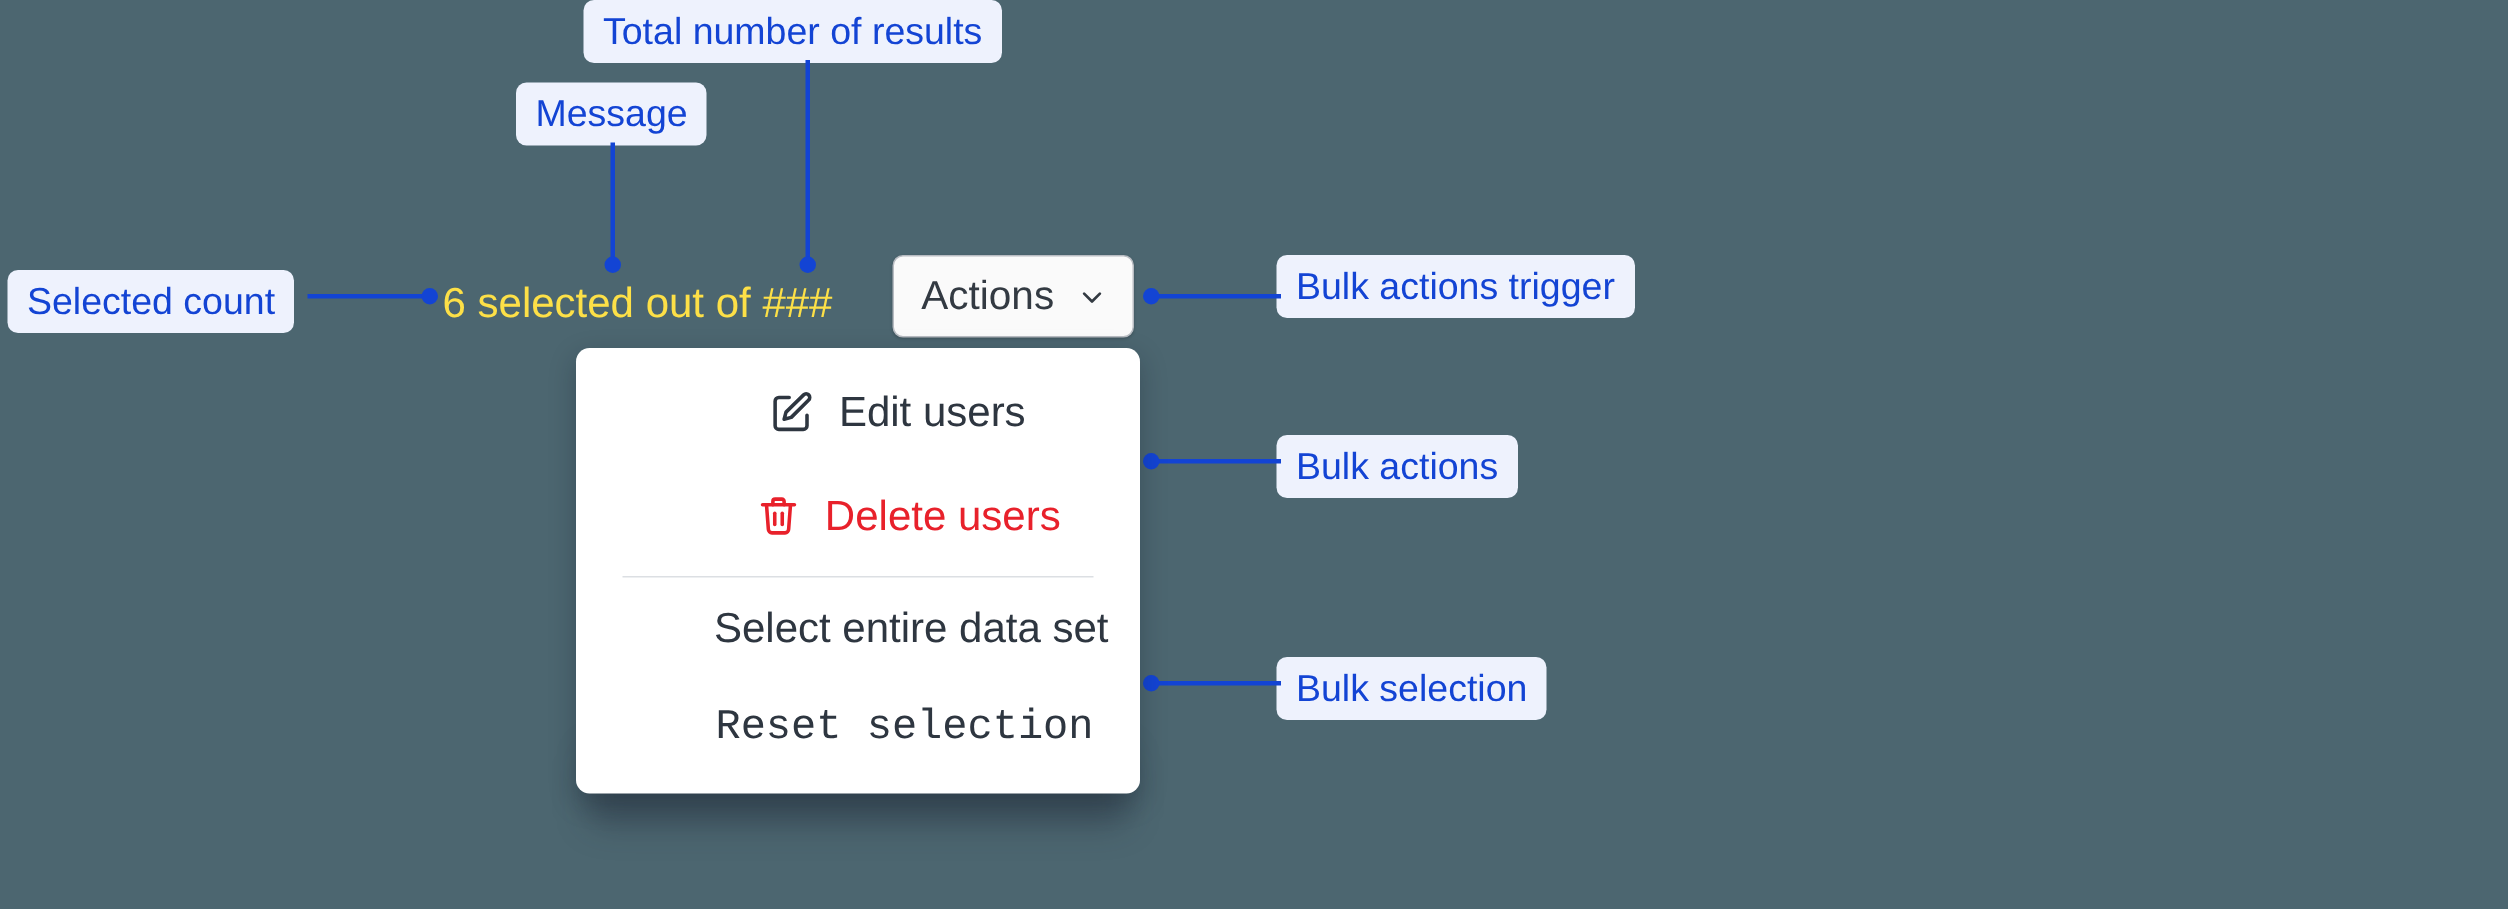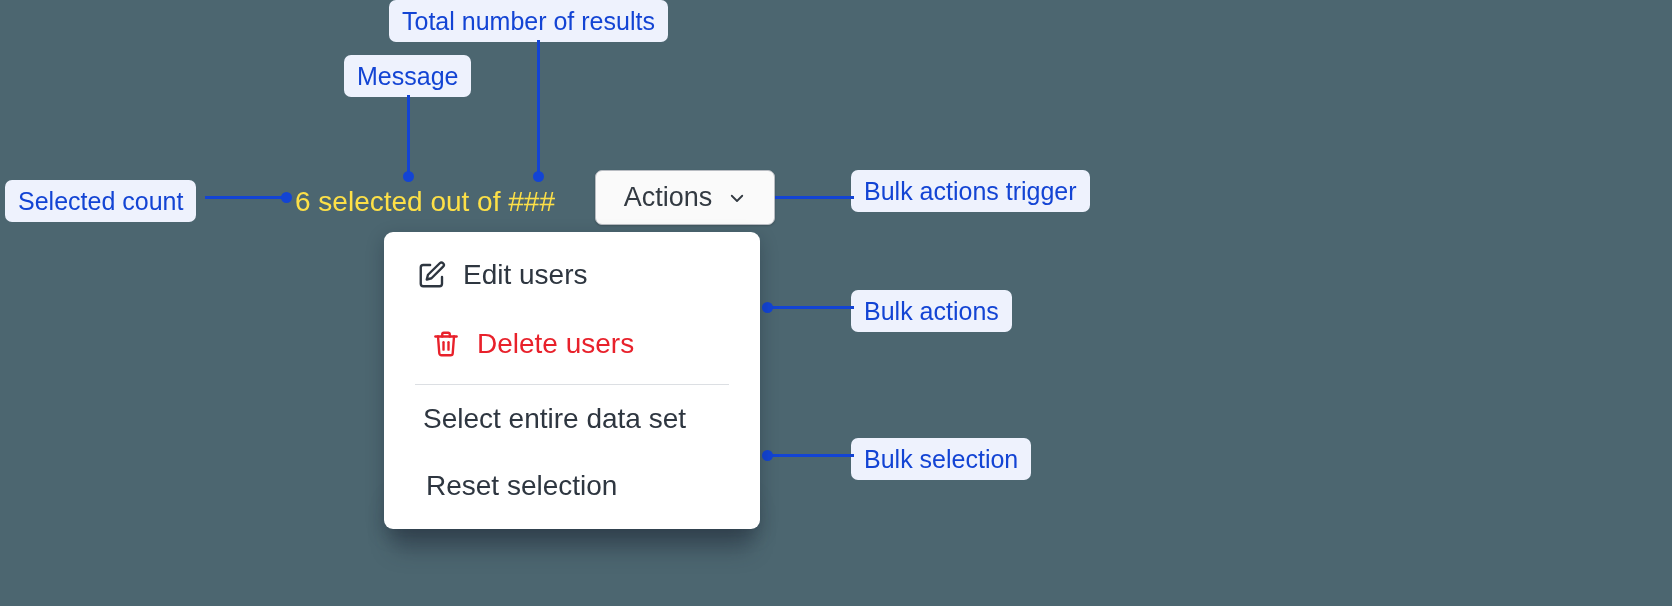--- a/index.html
+++ b/index.html
@@ -63,21 +63,21 @@
     color: #fde047;
     line-height: 1;
     white-space: nowrap;
     margin-top: 10px;
   }
 
   .actions-button {
     position: absolute;
     left: 595px;
     top: 170px;
-    width: 180px;
+    width: 161px;
     height: 55px;
     background: #fafafa;
     border: 1px solid #b8bcc2;
     border-radius: 7px;
     box-sizing: border-box;
     display: flex;
     align-items: center;
     justify-content: center;
     gap: 16px;
     box-shadow: 0 1px 2px rgba(0,0,0,0.18);
@@ -112,28 +112,29 @@
     width: 376px;
     height: 297px;
     background: #ffffff;
     border-radius: 9px;
     box-sizing: border-box;
     box-shadow: 0 6px 18px rgba(15,20,35,0.28);
     overflow: hidden;
   }
   .menu-item {
     position: absolute;
-    left: 0;
+    left: 10px;
     width: 100%;
     height: 54px;
     display: flex;
     align-items: center;
     cursor: pointer;
     box-sizing: border-box;
     padding-left: 31px;
+    justify-content: center;
   }
   .menu-item .mi-icon {
     width: 34px;
     height: 34px;
     margin-right: 14px;
     display: flex;
     align-items: center;
     justify-content: center;
     flex: 0 0 auto;
   }
@@ -220,19 +221,19 @@
       </span>
       <span class="mi-label">Delete users</span>
     </div>
 
     <div class="menu-sep"></div>
 
     <div class="menu-item" style="top:160px; padding-left:27px;margin-left:12px;">
       <span class="mi-label">Select entire data set</span>
     </div>
 
-    <div class="menu-item" style="top:227px; padding-left:42px;">
+    <div class="menu-item" style="top:227px; padding-left:42px;font-family:Liberation Mono, monospace;">
       <span class="mi-label">Reset selection</span>
     </div>
 
   </div>
 
 </div>
 
 </body></html>

